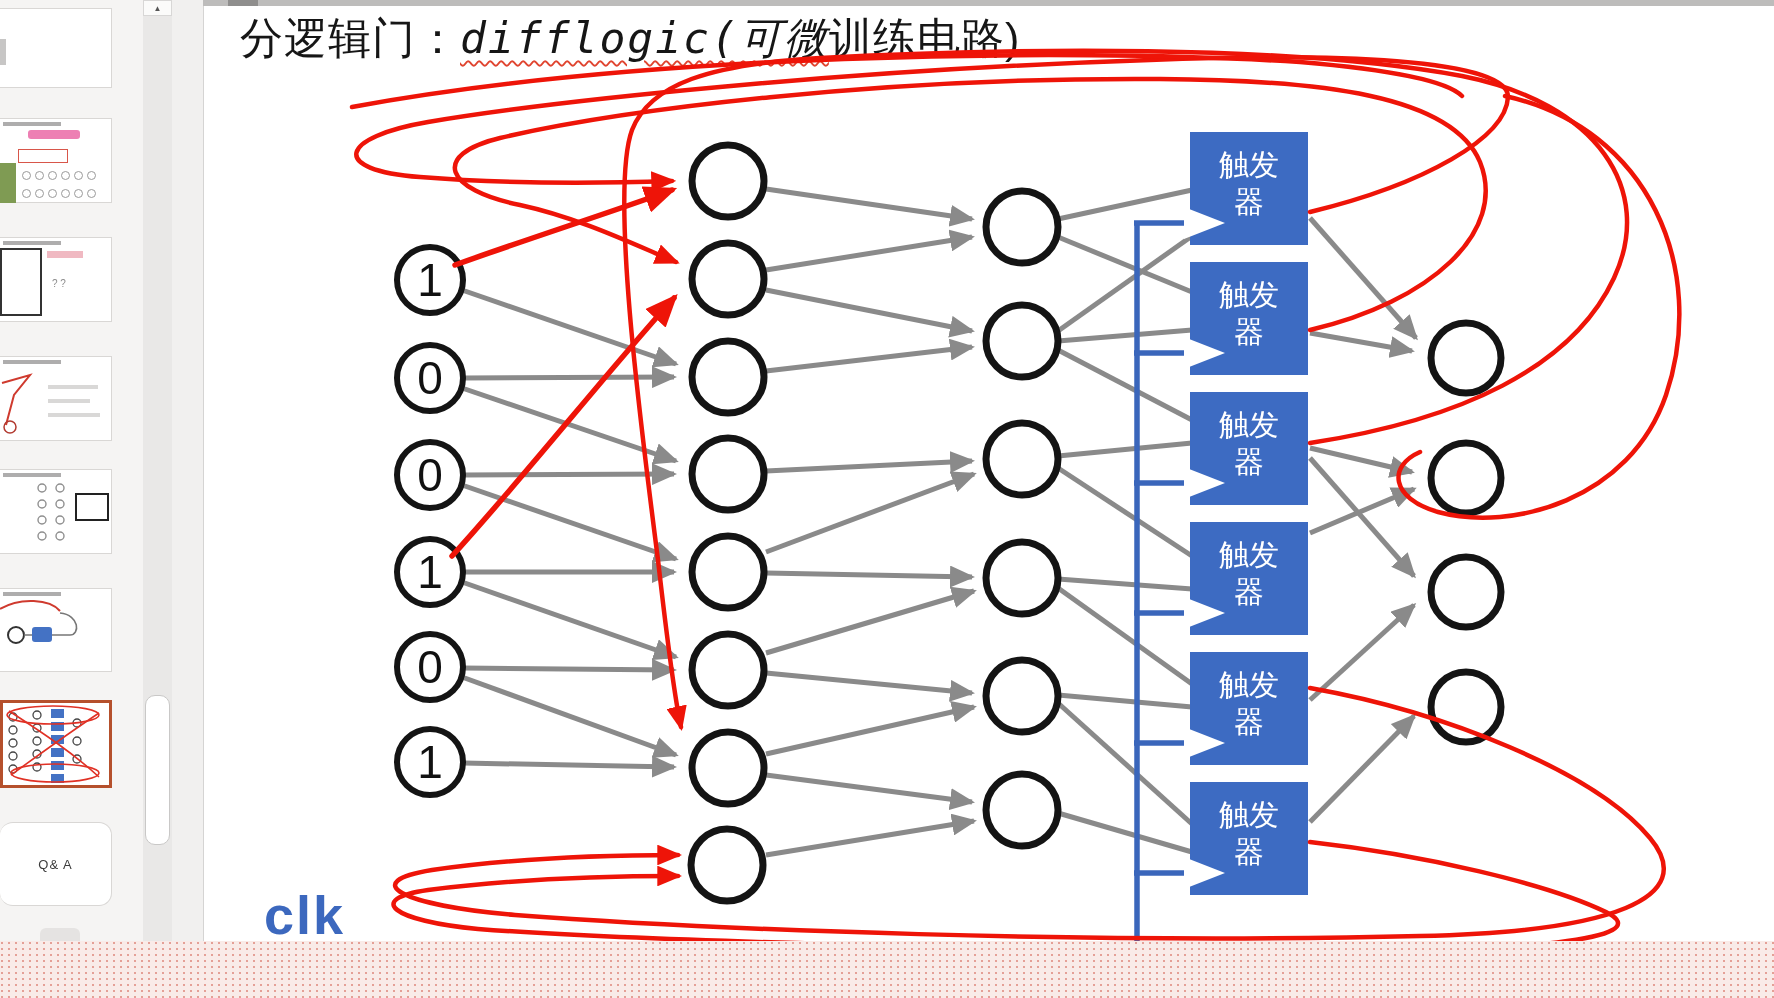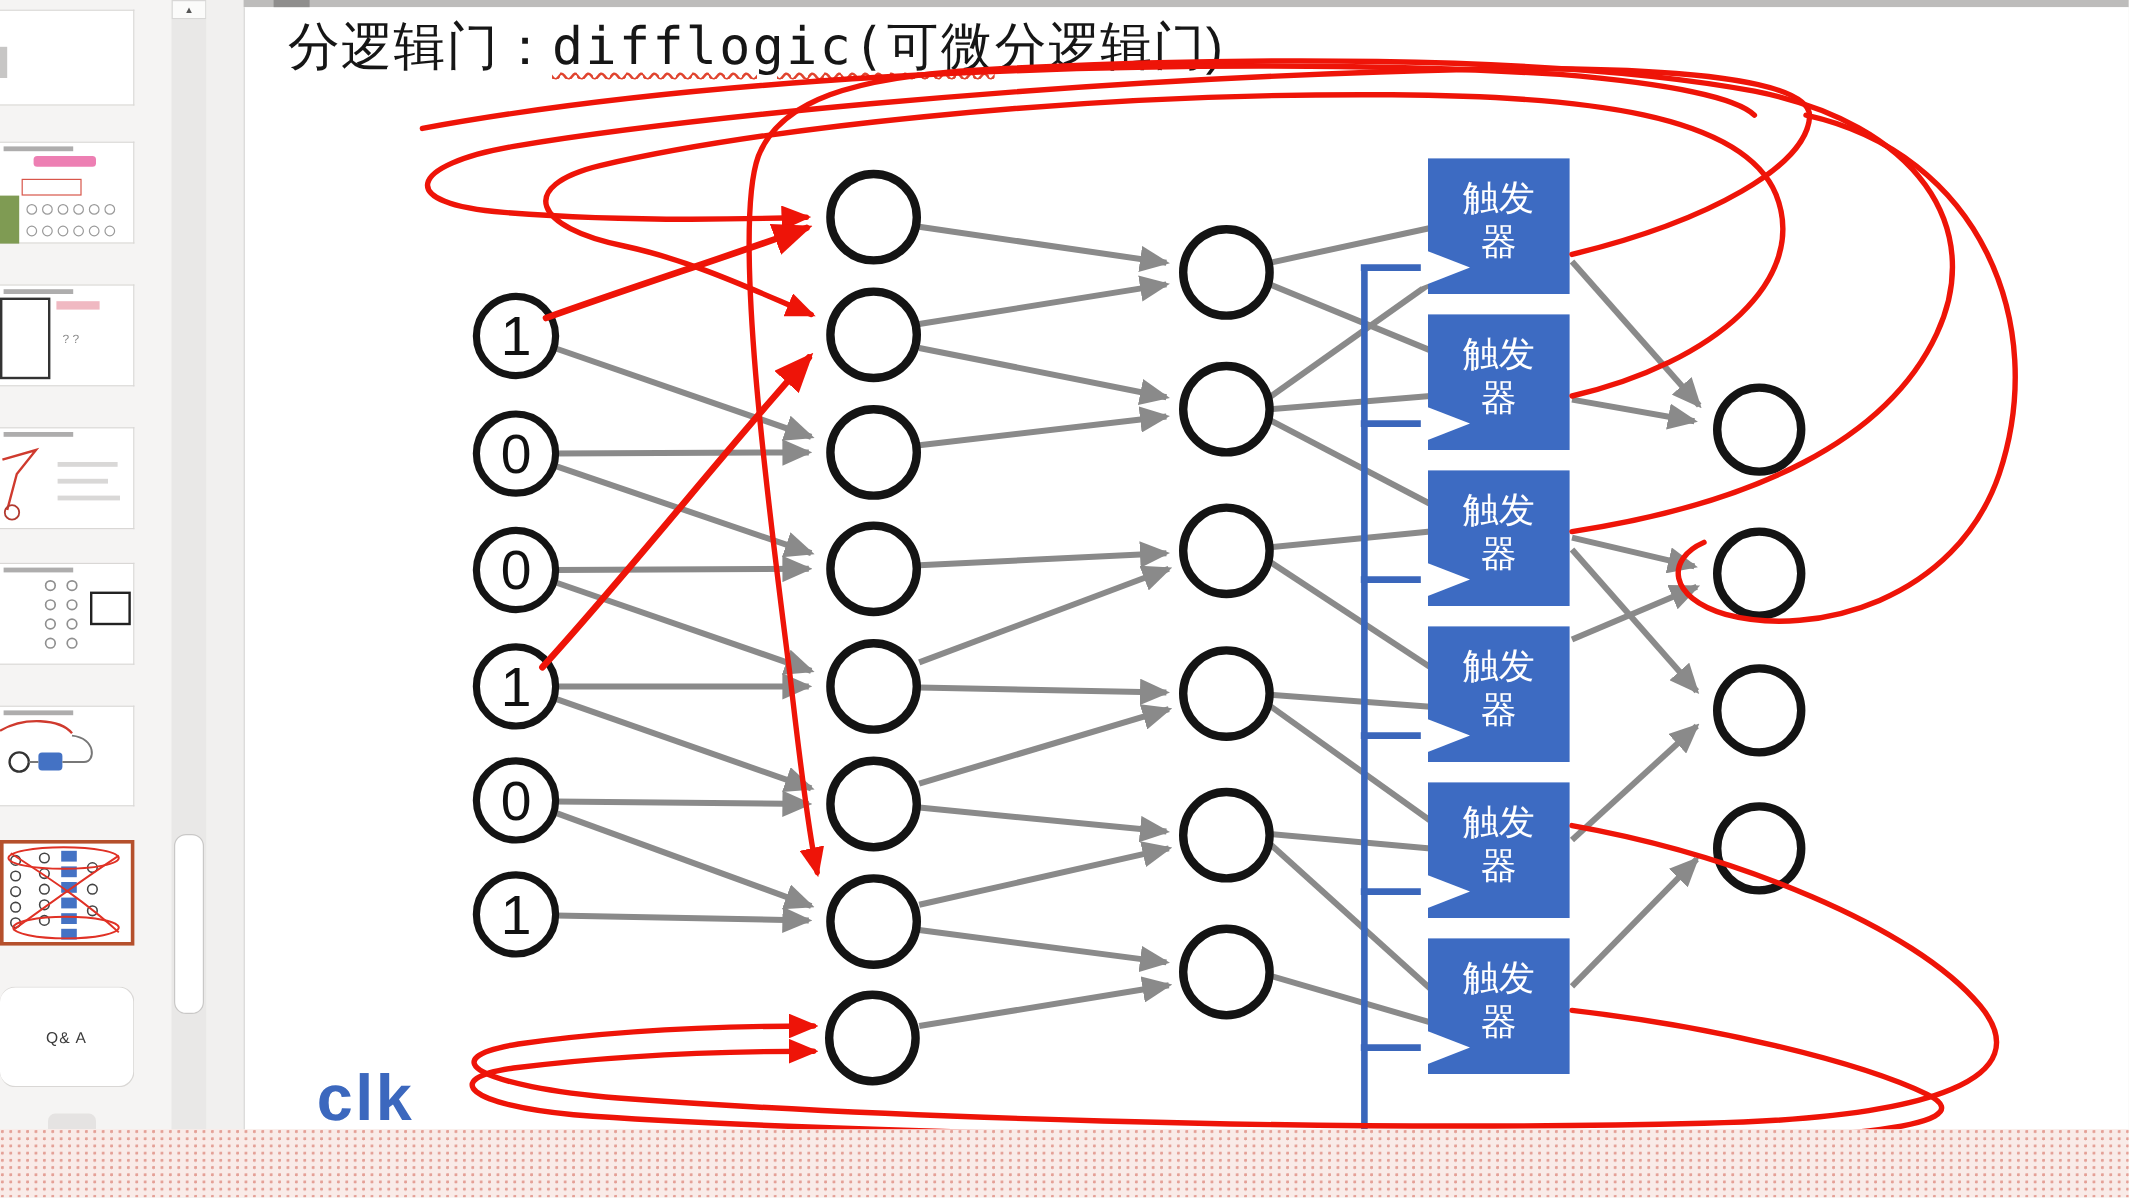--- a/index.html
+++ b/index.html
@@ -31,21 +31,21 @@
   
   .slide{position:absolute;left:203px;top:6px;width:1571px;height:992px;background:#fff;
          border-left:1px solid #d5d4d3;box-sizing:border-box;}
   .topbar{position:absolute;left:203px;top:0;width:1571px;height:6px;background:#bdbcbb;}
   .topdark{position:absolute;left:228px;top:0;width:30px;height:9px;background:#8f8e8d;}
 
   .title{position:absolute;left:240px;top:10px;font-size:43px;color:#161616;
          white-space:nowrap;letter-spacing:1px;}
   .title .kw{font-family:"DejaVu Sans Mono","Liberation Mono",monospace;
              letter-spacing:2px;text-decoration:underline wavy #e0442f 2px;
-             text-underline-offset:7px;}
+             text-underline-offset:7px;font-style:italic;}
   .clk{position:absolute;left:264px;top:884px;font-size:54px;font-weight:bold;
        color:#3c68be;letter-spacing:2px;}
 
   .diagram{position:absolute;left:0;top:0;width:1774px;height:998px;pointer-events:none;}
 
   
   .banner{position:absolute;left:0;top:941px;width:1774px;height:57px;background:#f9ebe8;
           background-image:radial-gradient(circle at 2px 2px, rgba(214,110,96,.6) 1.1px, transparent 1.5px);
           background-size:7px 6px;}
   .blob{position:absolute;left:40px;top:928px;width:40px;height:13px;background:#e5e3e2;
@@ -157,21 +157,21 @@
 
   <div class="vtrack"></div>
   <div class="vup">▲</div>
   <div class="vthumb"></div>
   <div class="gapcol"></div>
 
   <div class="topbar"></div>
   <div class="topdark"></div>
   <div class="slide"></div>
 
-  <div class="title"><span>分逻辑门：</span><span class="kw">difflogic(可微</span><span>分逻辑门)</span></div>
+  <div class="title"><span>分逻辑门：</span><span class="kw">difflogic(可微</span><span>训练电路)</span></div>
 
   <div class="clk">clk</div>
   <div class="blob"></div>
 
   <svg class="diagram" viewBox="0 0 1774 998">
     <defs>
       <marker id="ag" markerWidth="5" markerHeight="4.4" refX="4.4" refY="2.2" orient="auto">
         <path d="M0,0 L5,2.2 L0,4.4 Z" fill="#8a8a8a"></path>
       </marker>
       <marker id="ar" markerWidth="5.5" markerHeight="4.6" refX="4.6" refY="2.3" orient="auto">

